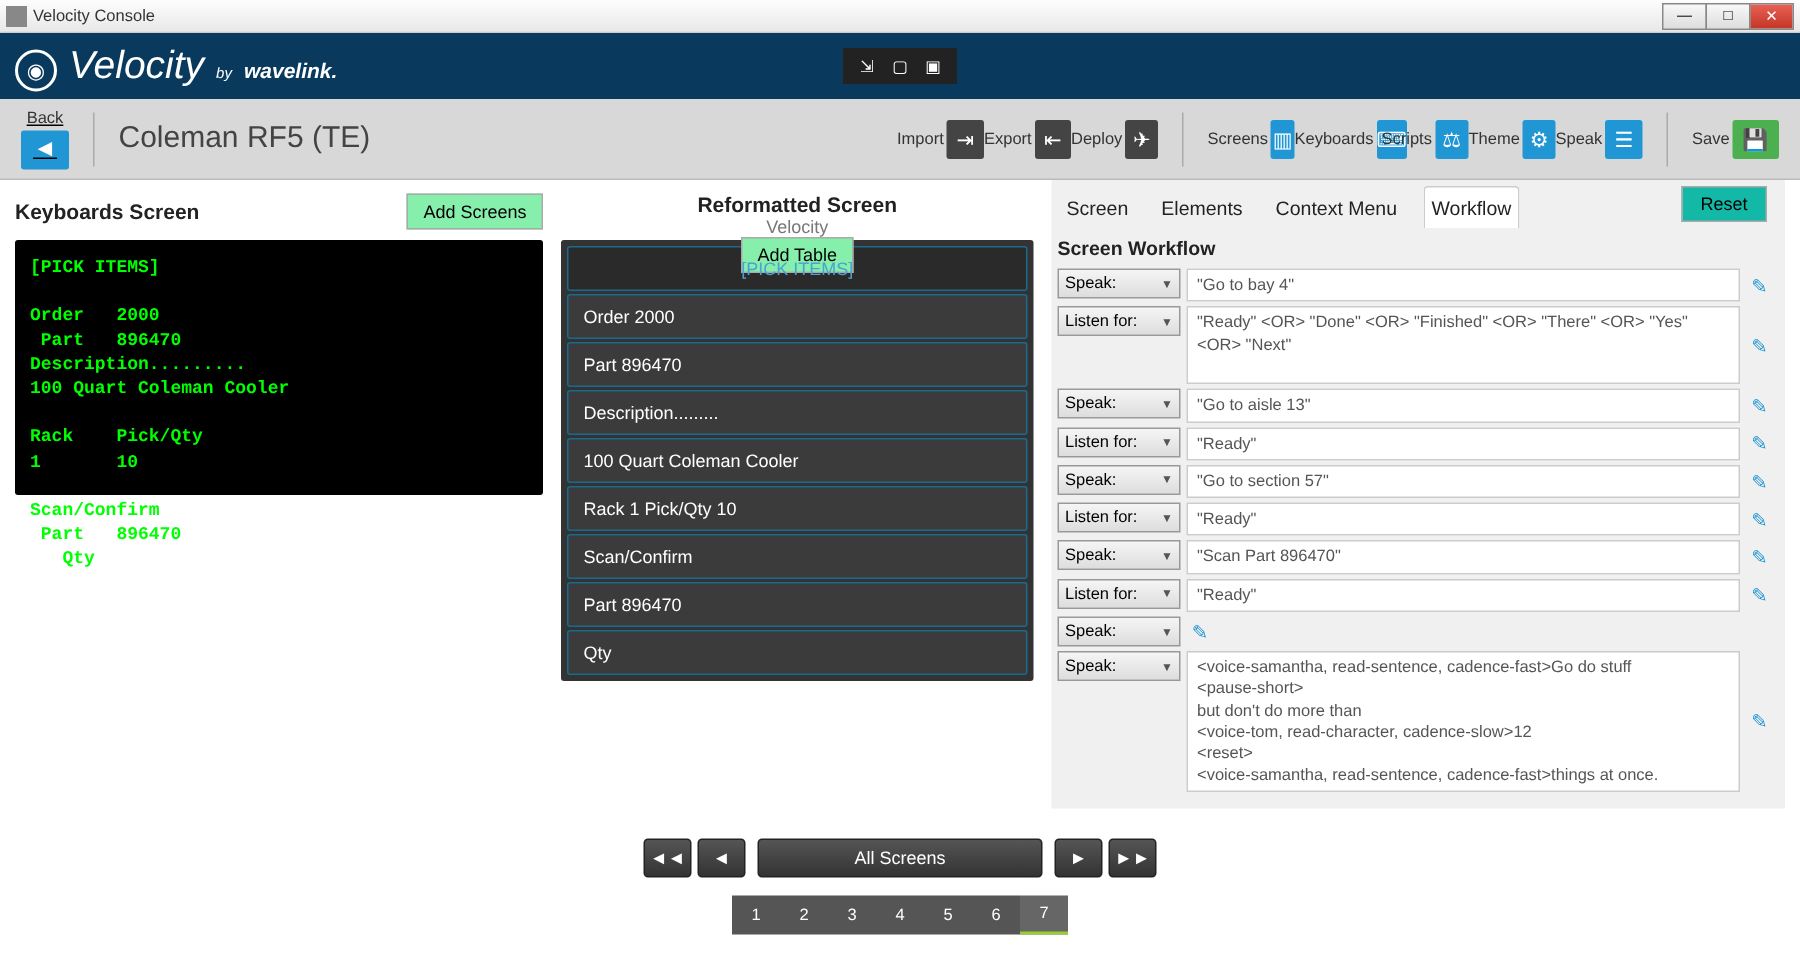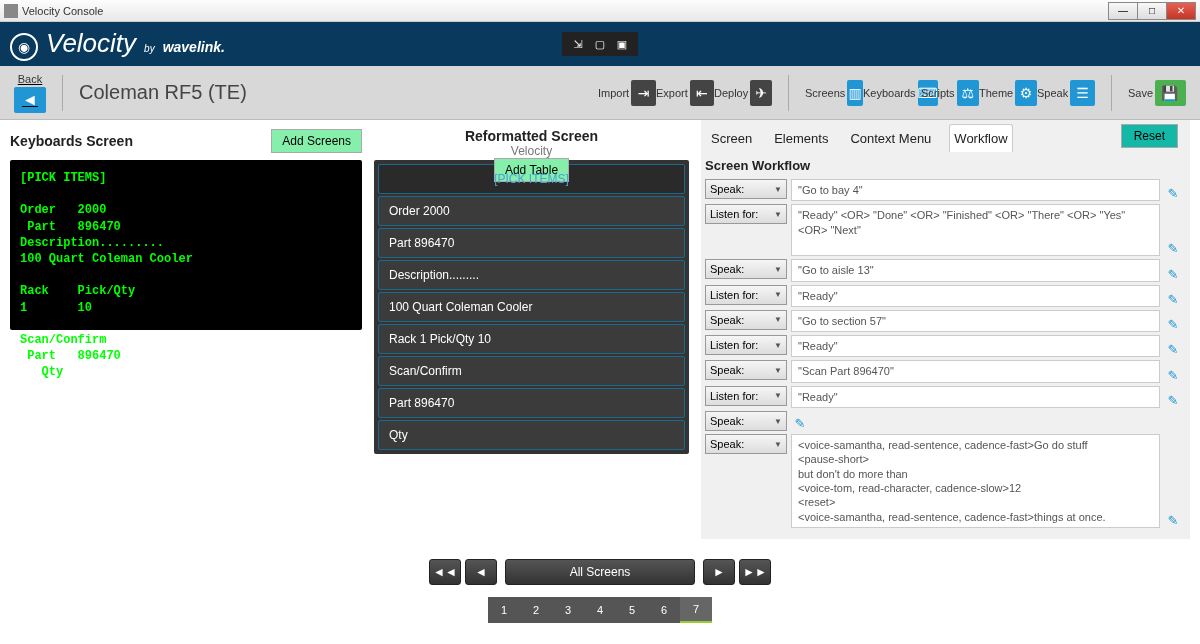--- a/index.html
+++ b/index.html
@@ -53,21 +53,21 @@
 .reformat-item.header { background: #2a2a2a; color: #4aa3d4; text-align: center; }
 .reformat-item:last-child { margin-bottom: 0; }
 
 .col3 { flex: 1; position: relative; background: #f0f0f0; padding: 0 8px 8px 4px; margin-top: -8px; }
 .tabs { display: flex; height: 32px; align-items: flex-end; gap: 14px; padding-left: 2px; }
 .tab { font-size: 13px; color: #222; padding: 6px 4px; cursor: pointer; }
 .tab.active { background: #fff; border-top: 1px solid #ccc; border-left: 1px solid #ccc; border-right: 1px solid #ccc; border-radius: 3px 3px 0 0; }
 .reset-btn { position: absolute; right: 12px; top: 4px; background: #14b8a6; border: 1px solid #aaa; padding: 4px 12px; font-size: 12px; cursor: pointer; }
 .workflow-panel { background: #f0f0f0; padding-top: 6px; }
 .workflow-title { font-size: 13px; font-weight: bold; color: #222; margin-bottom: 6px; }
-.workflow-row { display: flex; align-items: flex-end; margin-bottom: 3px; gap: 4px; }
+.workflow-row { display: flex; align-items: center; margin-bottom: 3px; gap: 4px; }
 .workflow-row.tall .wf-text { height: auto; min-height: 52px; }
 .wf-dropdown { width: 82px; background: linear-gradient(#f5f5f5,#ddd); border: 1px solid #999; font-size: 11px; padding: 2px 4px; display: flex; justify-content: space-between; align-items: center; cursor: pointer; height: 20px; align-self: flex-start; }
 .wf-dropdown::after { content: '▼'; font-size: 8px; color: #555; }
 .wf-text { flex: 1; background: #fff; border: 1px solid #ccc; padding: 3px 6px; font-size: 11px; color: #555; line-height: 1.3; }
 .wf-edit { width: 18px; display: flex; align-items: center; justify-content: center; color: #2196d4; font-size: 13px; cursor: pointer; }
 
 .footer-nav { display: flex; justify-content: center; align-items: center; padding: 12px 0 6px 0; gap: 0; }
 .nav-btn { width: 32px; height: 26px; background: linear-gradient(#555,#333); border: 1px solid #222; color: #fff; display: flex; align-items: center; justify-content: center; font-size: 12px; cursor: pointer; margin: 0 2px; border-radius: 3px; }
 .nav-all { width: 190px; height: 26px; background: linear-gradient(#555,#333); border: 1px solid #222; color: #fff; display: flex; align-items: center; justify-content: center; font-size: 12px; margin: 0 6px; border-radius: 3px; cursor: pointer; }
 

